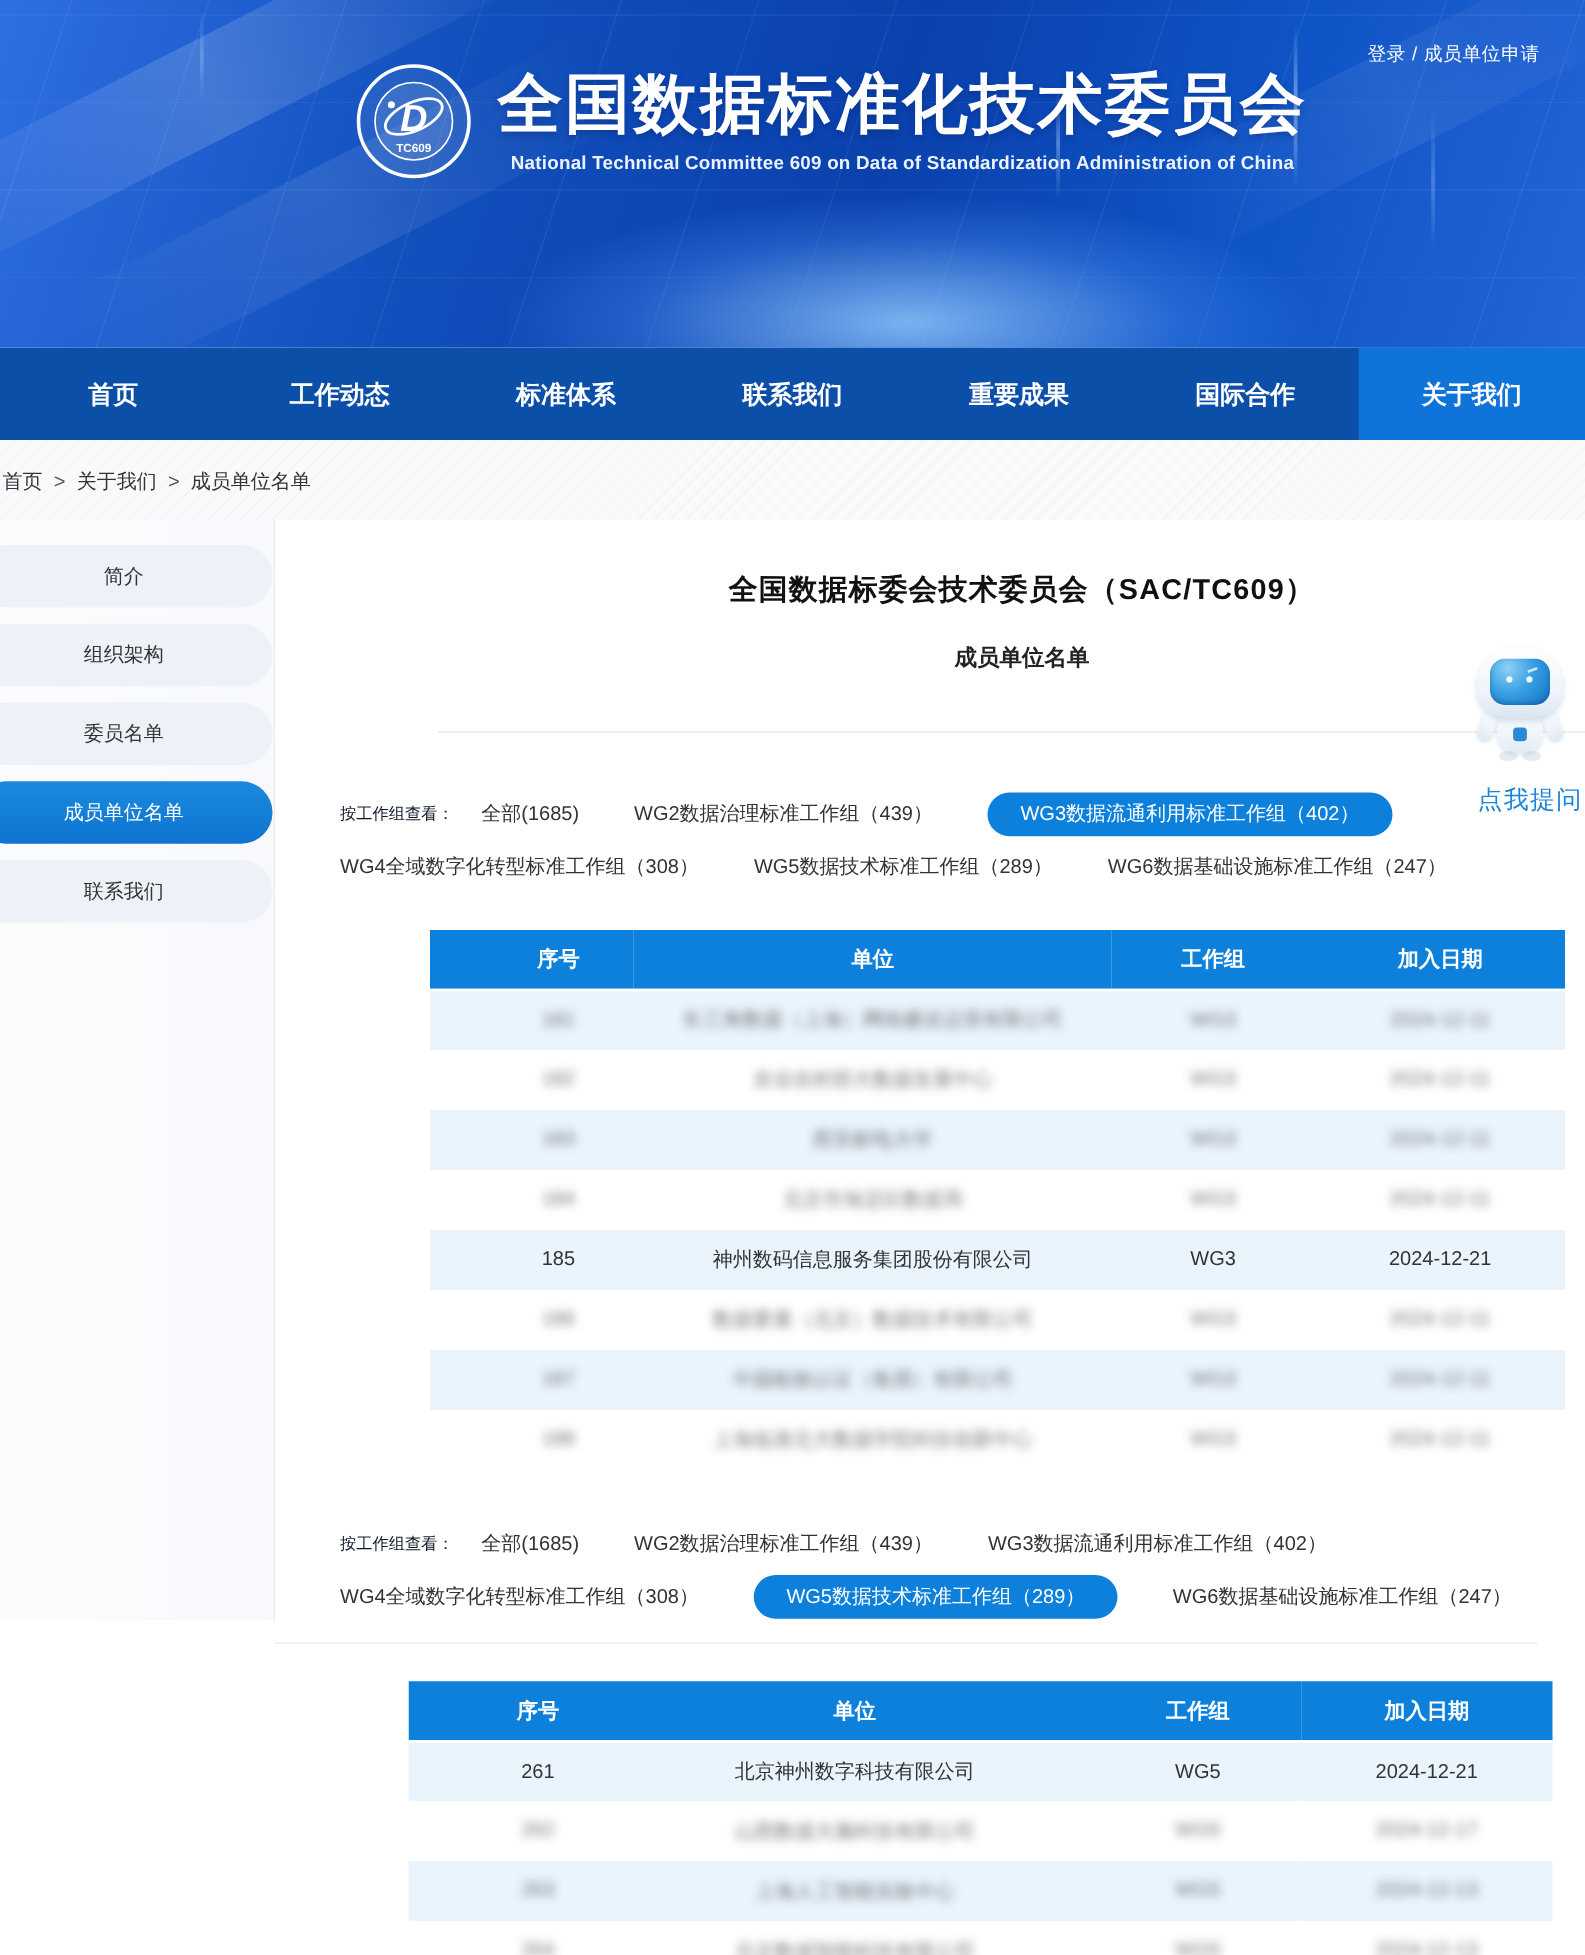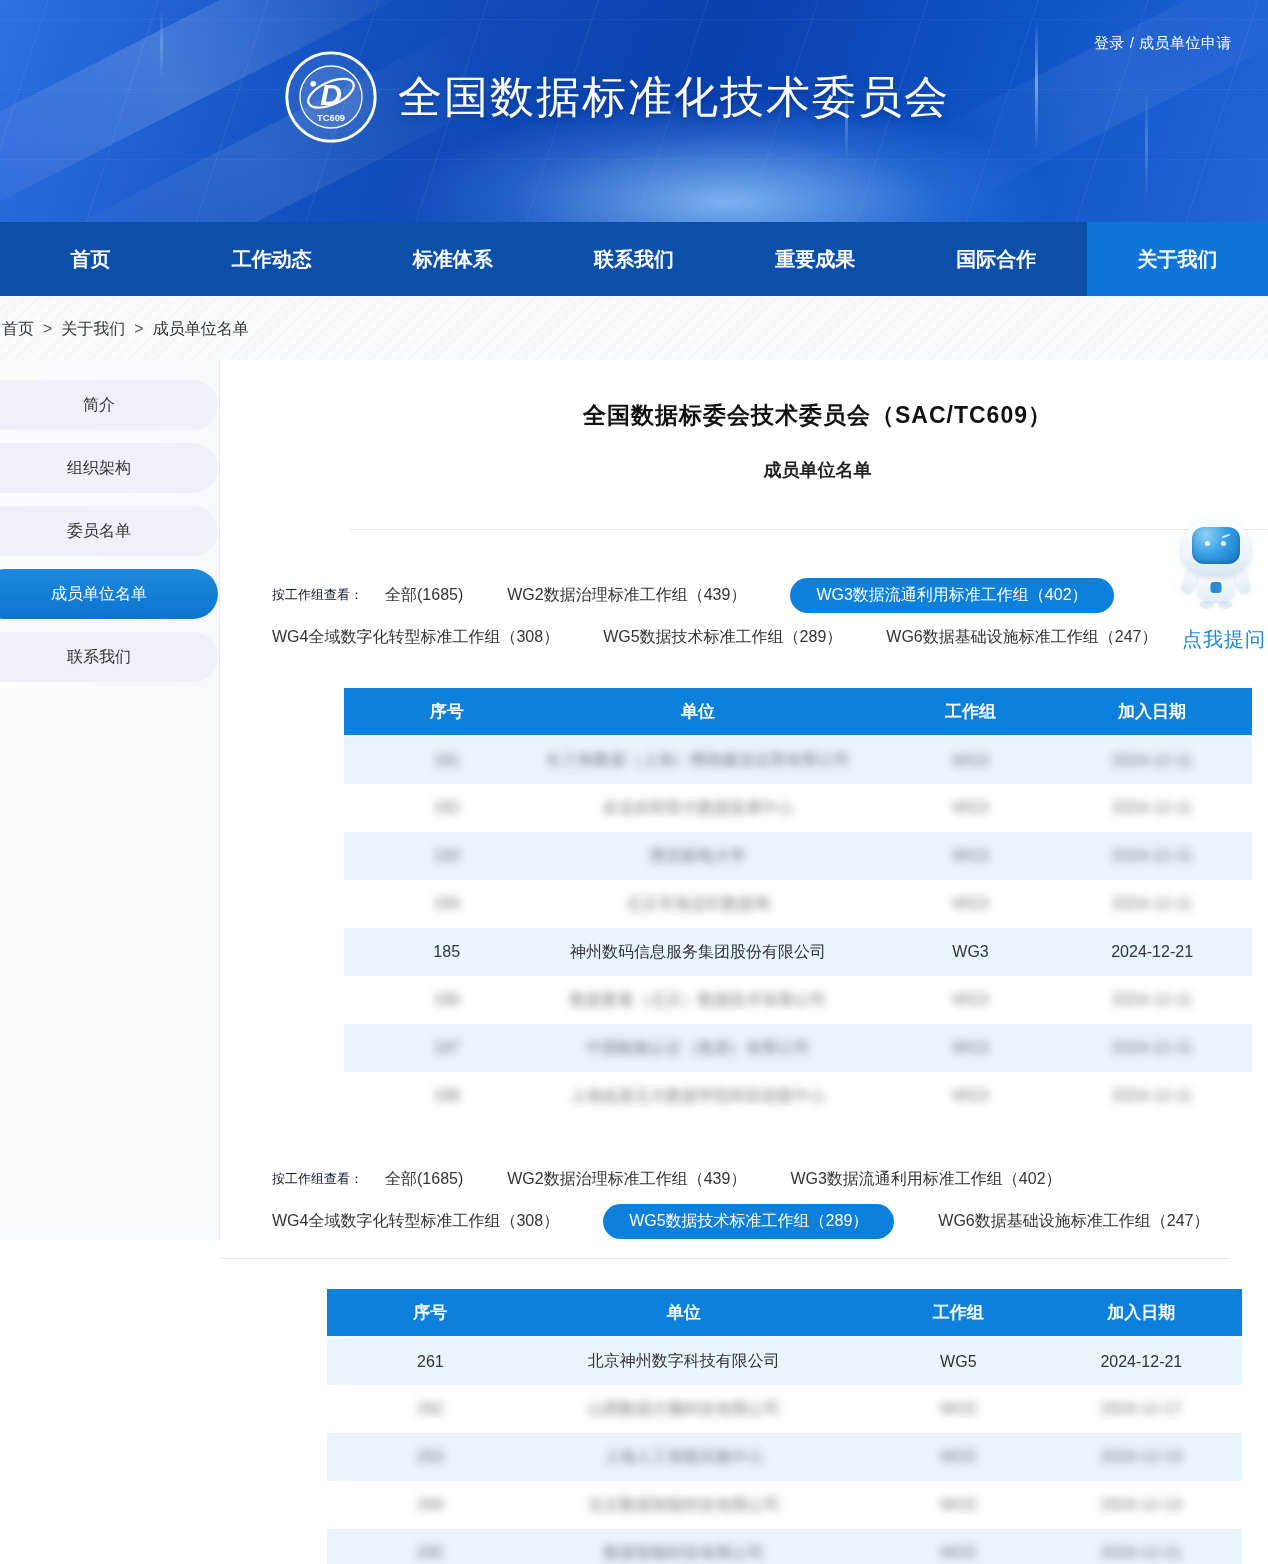--- a/index.html
+++ b/index.html
@@ -1,20 +1,20 @@
 <!DOCTYPE html>
 <html><head>
 <meta charset="utf-8">
 <style>
   * { margin:0; padding:0; box-sizing:border-box; }
   html,body { width:1268px; height:1564px; overflow:hidden;
     font-family:"Liberation Sans","DejaVu Sans",sans-serif; background:#ffffff; }
 
   
-  .banner { position:relative; width:100%; height:222px; overflow:hidden;
+  .banner { position:relative; width:100%; height:278px; overflow:hidden;
     background:linear-gradient(108deg,#2e6fe2 0%,#1150bd 28%,#0a41ad 55%,#0f54c6 78%,#2465d8 100%);text-align:center; }
   .banner .grid { position:absolute; inset:-40px;
     background-image:
       repeating-linear-gradient(90deg,rgba(255,255,255,.055) 0 1px,transparent 1px 88px),
       repeating-linear-gradient(0deg,rgba(255,255,255,.045) 0 1px,transparent 1px 56px);
     transform:skewX(-18deg) scale(1.25); }
   .beam { position:absolute; height:80px; background:linear-gradient(90deg,transparent,rgba(255,255,255,.16),transparent); transform:rotate(-27deg); }
   .beam.b1 { width:560px; left:-110px; top:30px; }
   .beam.b2 { width:480px; left:30px; top:130px; opacity:.6; }
   .beam.b3 { width:420px; right:-60px; top:40px; opacity:.45; }
@@ -23,21 +23,21 @@
   .vstreak { position:absolute; width:3px; height:130px;
     background:linear-gradient(180deg,transparent,rgba(190,225,255,.55),transparent); }
   .vs1 { right:230px; top:20px; } .vs2 { right:420px; top:70px; height:90px; opacity:.7; }
   .vs3 { right:120px; top:90px; height:110px; opacity:.5; } .vs4 { left:160px; top:10px; height:70px; opacity:.5; }
 
   .login-links { position:absolute; top:34px; right:36px; color:#ffffff; font-size:15px; letter-spacing:.5px; cursor:pointer; z-index:3; }
 
   .brand { position:absolute; top:50px; left:284px; display:flex; align-items:center; gap:20px; z-index:2; }
   .logo { width:94px; height:94px; flex:0 0 auto; }
   .brand-text { display:flex; flex-direction:column; align-items:center; }
-  .site-title { color:#ffffff; font-size:44px; font-weight:normal; letter-spacing:2px; line-height:1.15;
+  .site-title { color:#ffffff; font-size:52px; font-weight:bold; letter-spacing:2px; line-height:1.15;
     text-shadow:0 2px 6px rgba(0,30,90,.35); }
   .site-subtitle { color:#eaf3ff; font-size:15px; font-weight:bold; margin-top:8px; letter-spacing:.2px; }
 
   
   .main-nav { display:flex; width:100%; height:74px; background:#0b4fa8; }
   .nav-item { flex:1; display:flex; align-items:center; justify-content:center;
     color:#ffffff; font-size:20px; font-weight:bold; cursor:pointer; }
   .nav-item.active { background:#0e74d9; }
 
   
@@ -132,20 +132,21 @@
     <svg class="logo" viewBox="0 0 100 100">
       <circle cx="50" cy="50" r="47" fill="rgba(255,255,255,0.07)" stroke="#ffffff" stroke-width="3"></circle>
       <circle cx="50" cy="50" r="33" fill="rgba(255,255,255,0.10)" stroke="#ffffff" stroke-width="1.4"></circle>
       <text x="50" y="58" font-size="32" font-weight="bold" font-style="italic" fill="#ffffff" text-anchor="middle">D</text>
       <ellipse cx="50" cy="46" rx="26" ry="12" fill="none" stroke="#ffffff" stroke-width="2.4" transform="rotate(-24 50 46)"></ellipse>
       <circle cx="31" cy="36" r="3" fill="#ffffff"></circle>
       <text x="50" y="76" font-size="10" font-weight="bold" fill="#ffffff" text-anchor="middle">TC609</text>
     </svg>
     <div class="brand-text">
       <div class="site-title">全国数据标准化技术委员会</div>
+      <div class="site-subtitle">National Technical Committee 609 on Data of Standardization Administration of China</div>
     </div>
   </div>
 </header>
 
 <nav class="main-nav" id="main-nav">
     <div class="nav-item">首页</div>
     <div class="nav-item">工作动态</div>
     <div class="nav-item">标准体系</div>
     <div class="nav-item">联系我们</div>
     <div class="nav-item">重要成果</div>

